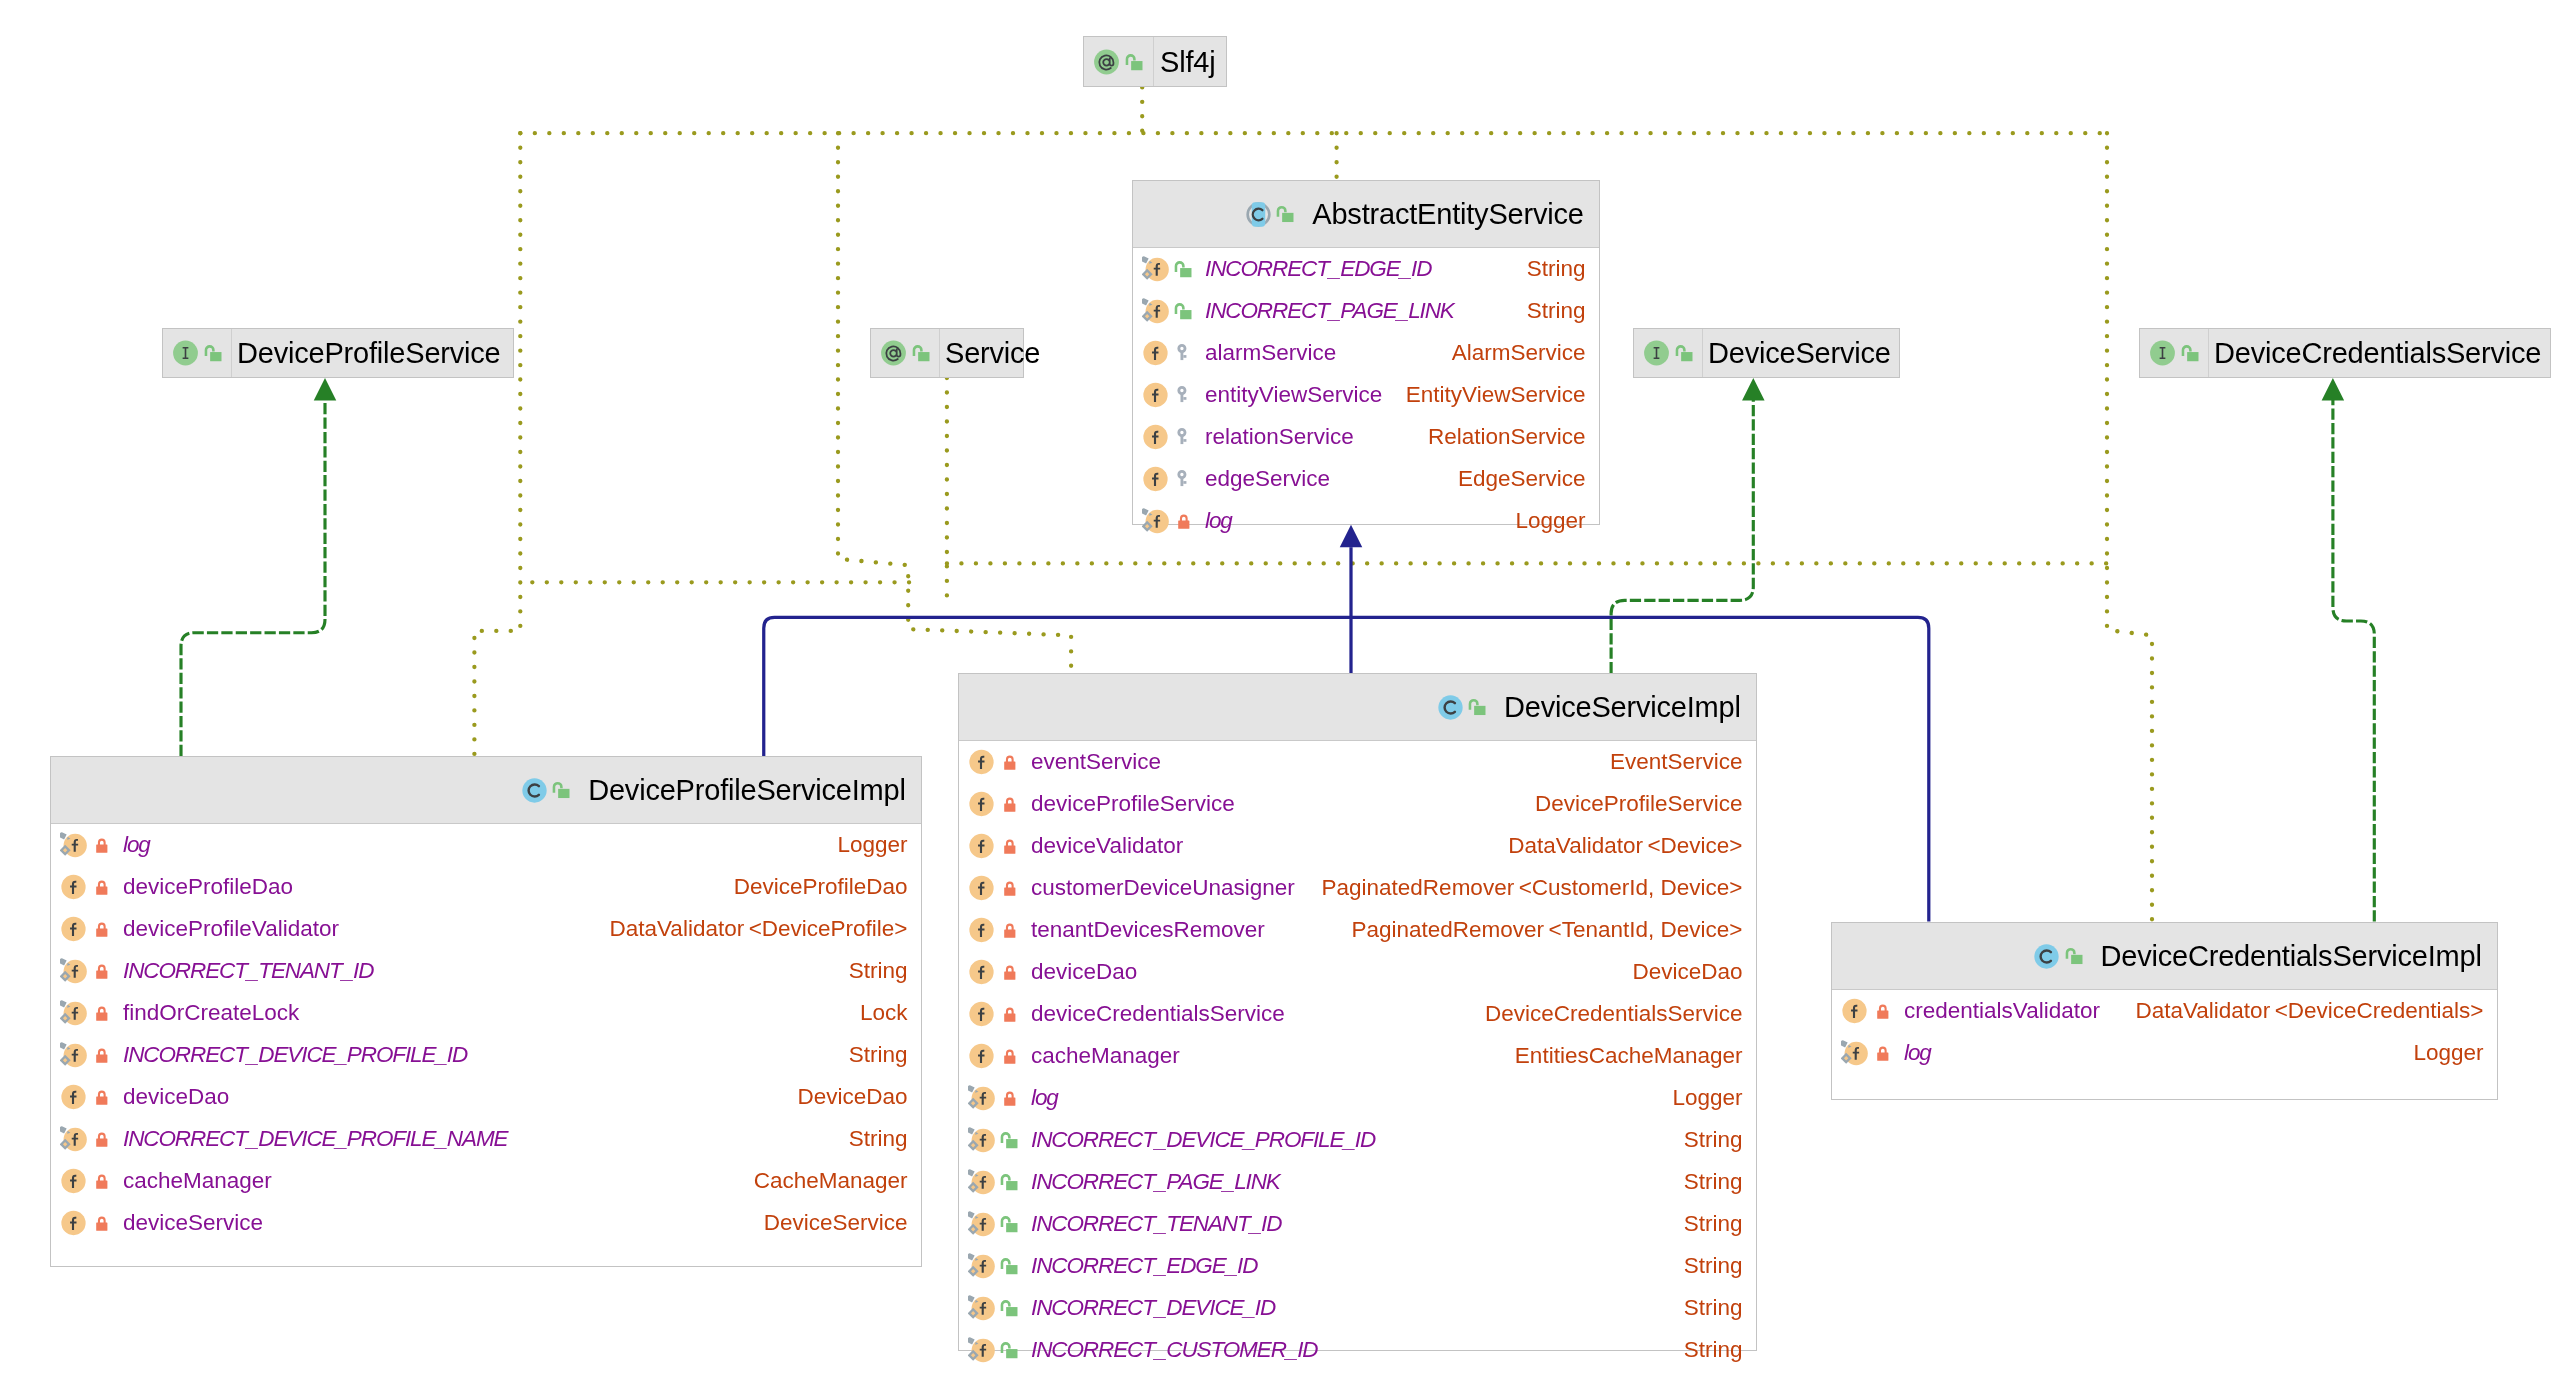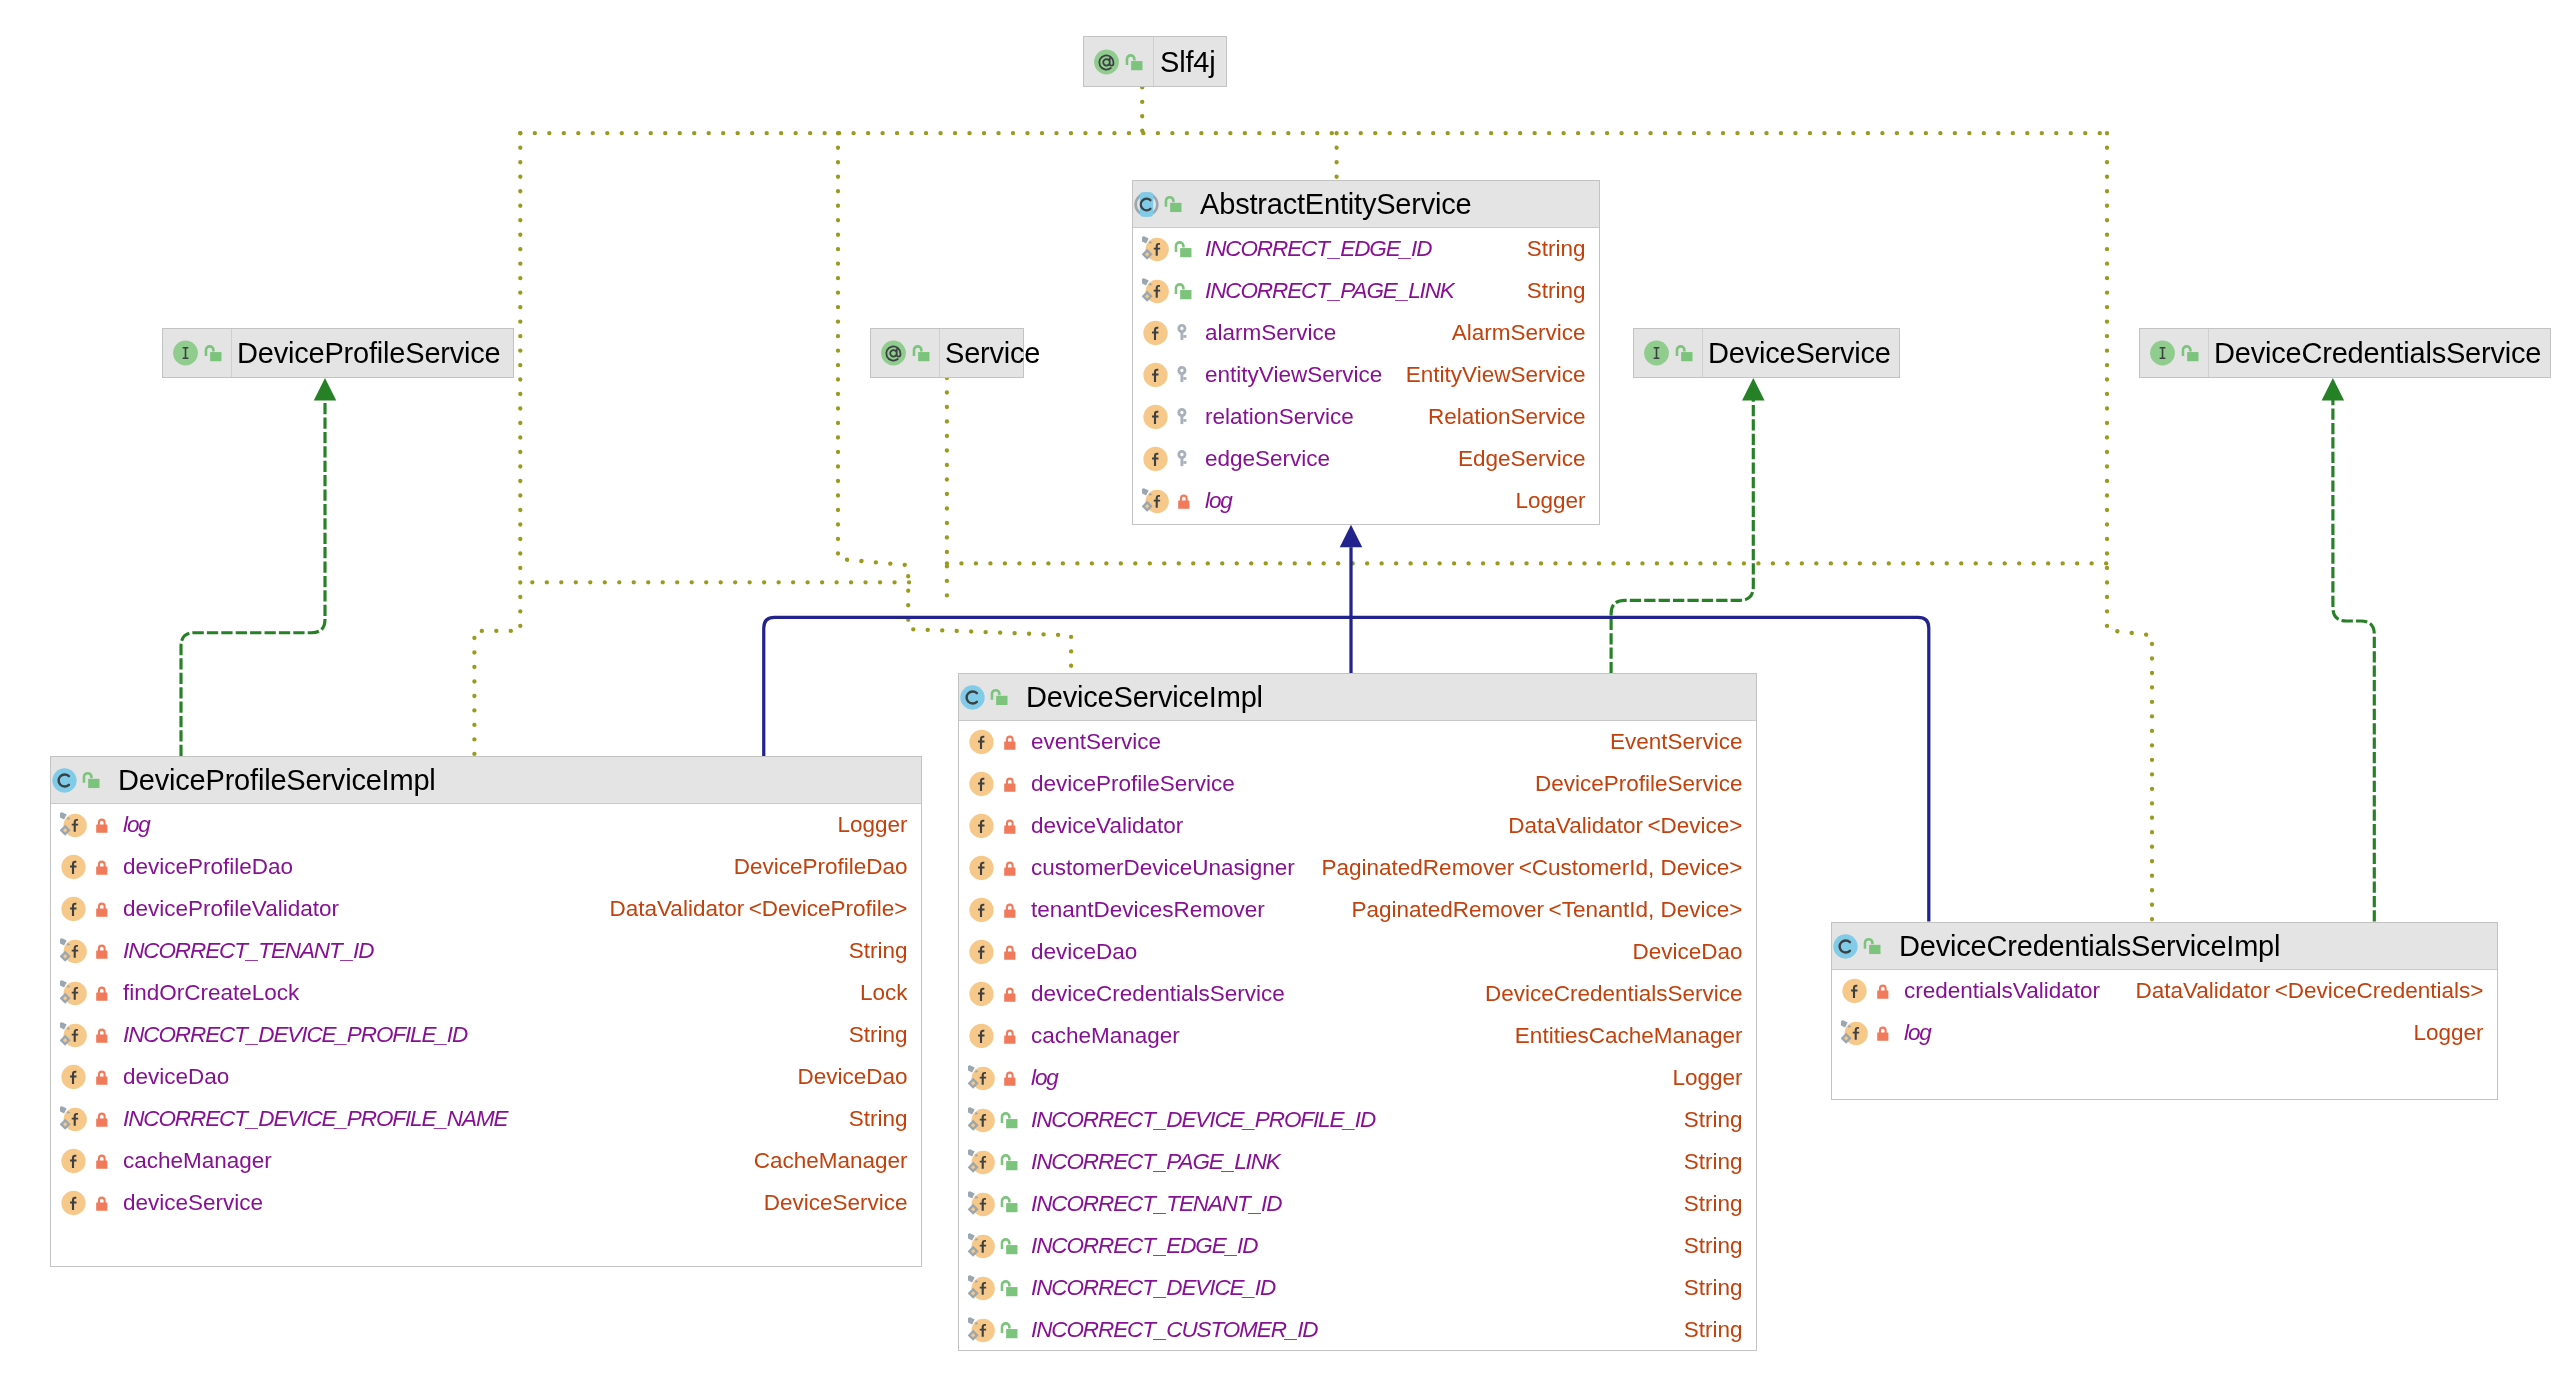--- a/index.html
+++ b/index.html
@@ -3,22 +3,22 @@
 <meta charset="utf-8">
 <style>
   html,body{margin:0;padding:0;background:#ffffff;}
   body{width:2576px;height:1386px;position:relative;overflow:hidden;
        font-family:"Liberation Sans",sans-serif;-webkit-font-smoothing:antialiased;}
   #stage{position:absolute;left:13px;top:0;width:2576px;height:1386px;}
   svg#edges{position:absolute;left:0;top:0;width:2576px;height:1386px;}
   .node{position:absolute;box-sizing:border-box;background:#fff;
         border:0.9px solid #c3c3c3;box-shadow:0 0 0 0 transparent;}
   .node.hdr-only{background:#e4e4e4;}
-  .node-hdr{box-sizing:border-box;background:#e4e4e4;height:47px;
-            display:flex;align-items:center;justify-content:flex-start;padding-right:15.3px;
+  .node-hdr{box-sizing:border-box;background:#e4e4e4;height:67px;
+            display:flex;align-items:center;justify-content:flex-end;padding-right:15.3px;
             border-bottom:0.9px solid #c9c9c9;position:relative;}
   .node.hdr-only > .node-hdr{border-bottom:none;height:100%;justify-content:flex-start;}
   .hdr-iconbox{display:flex;align-items:center;gap:0;}
   .hdr-title{font-size:29px;line-height:1;color:#000;white-space:nowrap;letter-spacing:-0.2px;}
   .vdiv{position:absolute;top:0;bottom:0;width:0.9px;background:#cfcfcf;}
   .members{position:relative;}
   .member{display:flex;align-items:center;height:42px;position:relative;padding:0 13.5px 0 0;box-sizing:border-box;}
   .mem-icons{display:flex;align-items:center;flex:0 0 72px;width:72px;position:relative;height:100%;}
   .mem-icons > .k{position:absolute;left:9px;top:50%;transform:translateY(-50%);}
   .mem-icons > .v{position:absolute;left:40px;top:50%;transform:translateY(-50%);}

